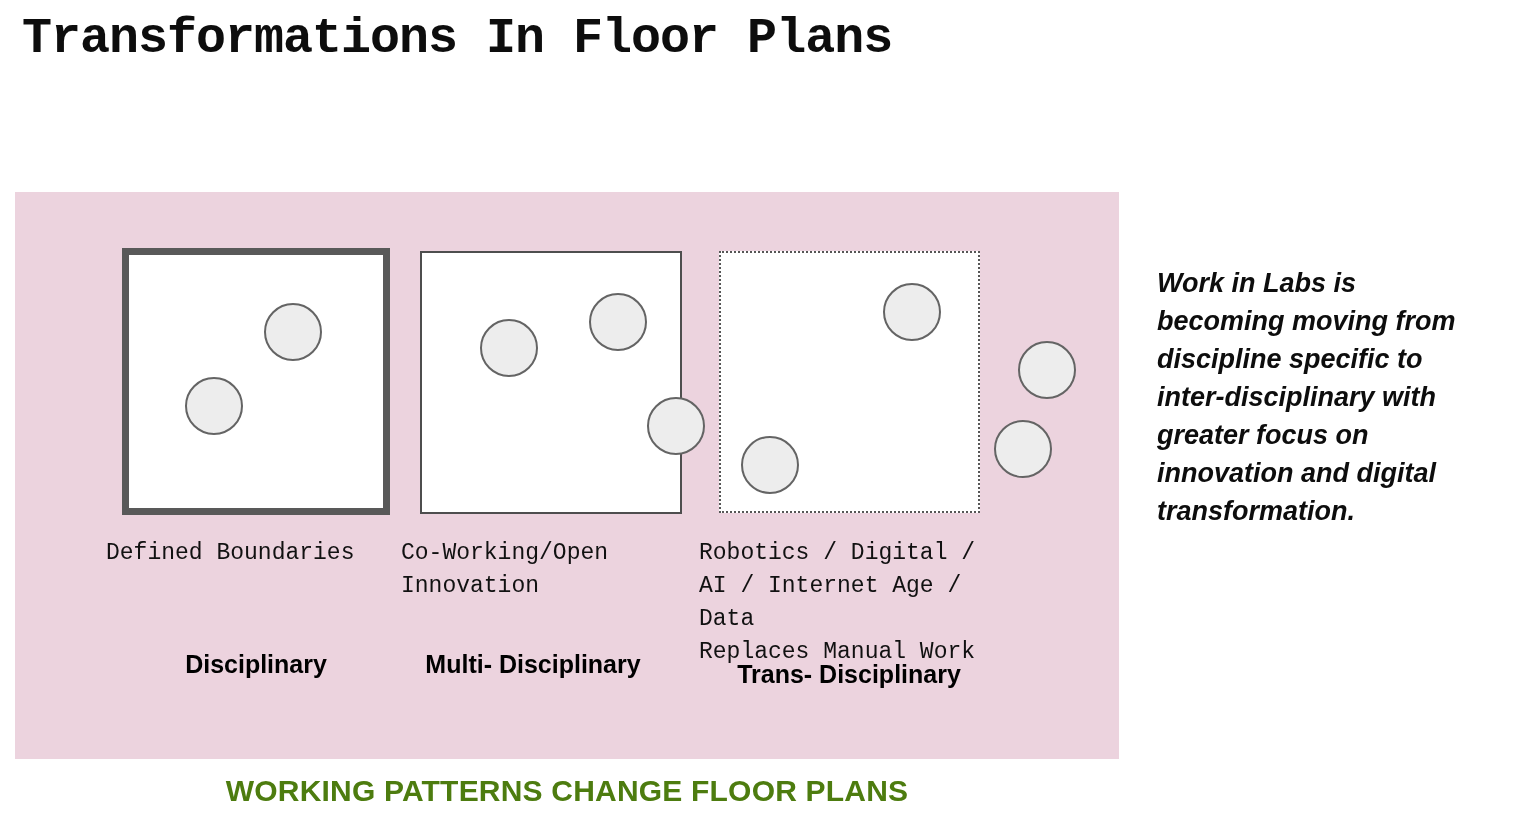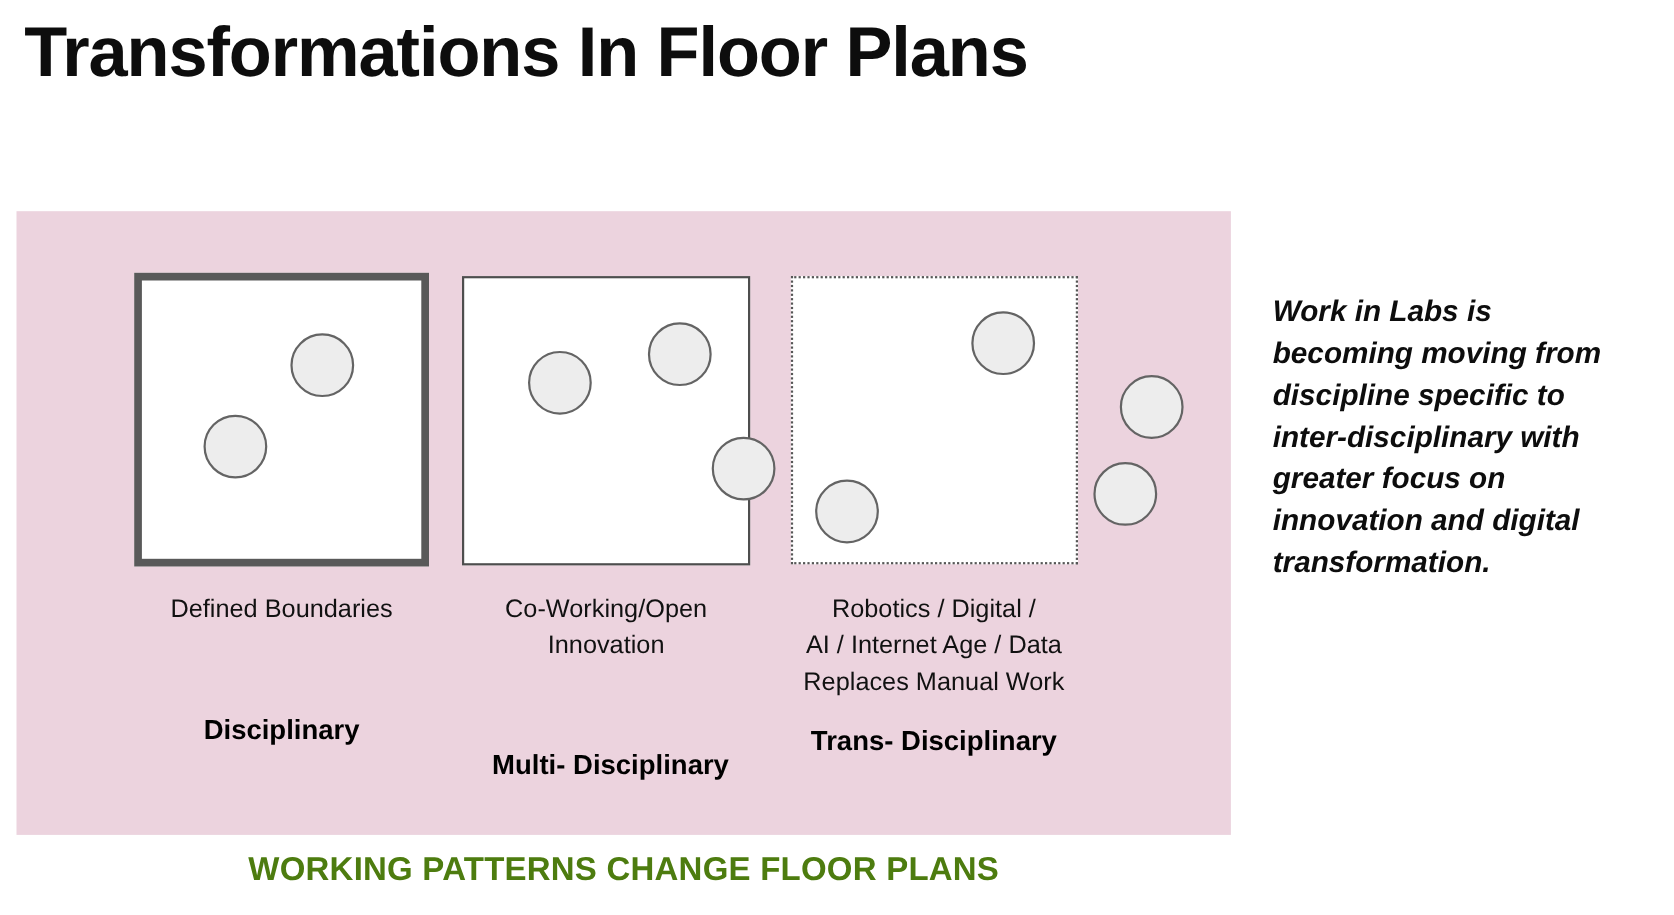--- a/index.html
+++ b/index.html
@@ -10,25 +10,26 @@
     height: 832px;
     background: #ffffff;
     font-family: "Liberation Sans", sans-serif;
     color: #000000;
     overflow: hidden;
   }
   .title {
     position: absolute;
     left: 22px;
     top: 10px;
-    font-size: 64px;
+    font-size: 50px;
     font-weight: 700;
     letter-spacing: -1px;
     color: #0d0d0d;
     white-space: nowrap;
+    font-family: Liberation Mono, monospace;
   }
   .panel {
     position: absolute;
     left: 15px;
     top: 192px;
     width: 1104px;
     height: 567px;
     background: #ECD3DE;
   }
   .floor-box {
@@ -61,41 +62,42 @@
   .c4 { left: 574px; top: 101px; }
   .c5 { left: 632px; top: 205px; }
   .c6 { left: 868px; top: 91px; }
   .c7 { left: 726px; top: 244px; }
   .c8 { left: 1003px; top: 149px; }
   .c9 { left: 979px; top: 228px; }
   .stage-desc {
     position: absolute;
     top: 345px;
     width: 300px;
-    text-align: center;
+    text-align: left;
     font-size: 23px;
     line-height: 33px;
     color: #111111;
     white-space: pre-line;
+    font-family: Liberation Mono, monospace;
   }
   .desc-1 { left: 91px; }
   .desc-2 { left: 386px; }
   .desc-3 { left: 684px; }
   .stage-label {
     position: absolute;
     top: 458px;
     width: 300px;
     text-align: center;
     font-size: 25px;
     font-weight: 700;
     color: #000000;
     white-space: nowrap;
   }
   .label-1 { left: 91px; }
-  .label-2 { left: 390px; margin-top: 32px; }
+  .label-2 { left: 368px; }
   .label-3 { left: 684px; margin-top: 10px; }
   .side-note {
     position: absolute;
     left: 1157px;
     top: 264px;
     width: 345px;
     font-size: 27px;
     font-weight: 700;
     font-style: italic;
     line-height: 38px;

